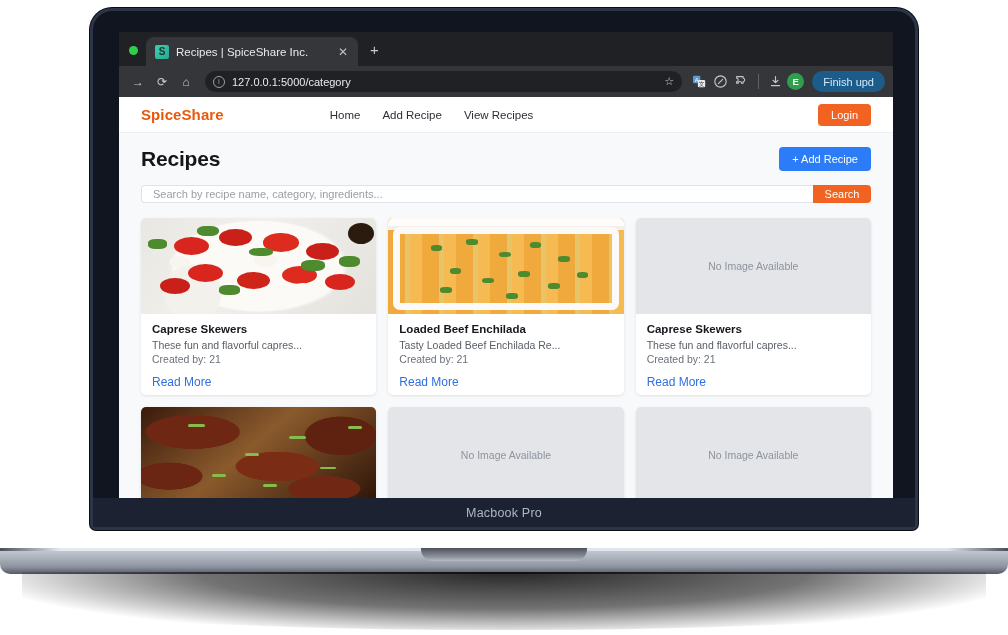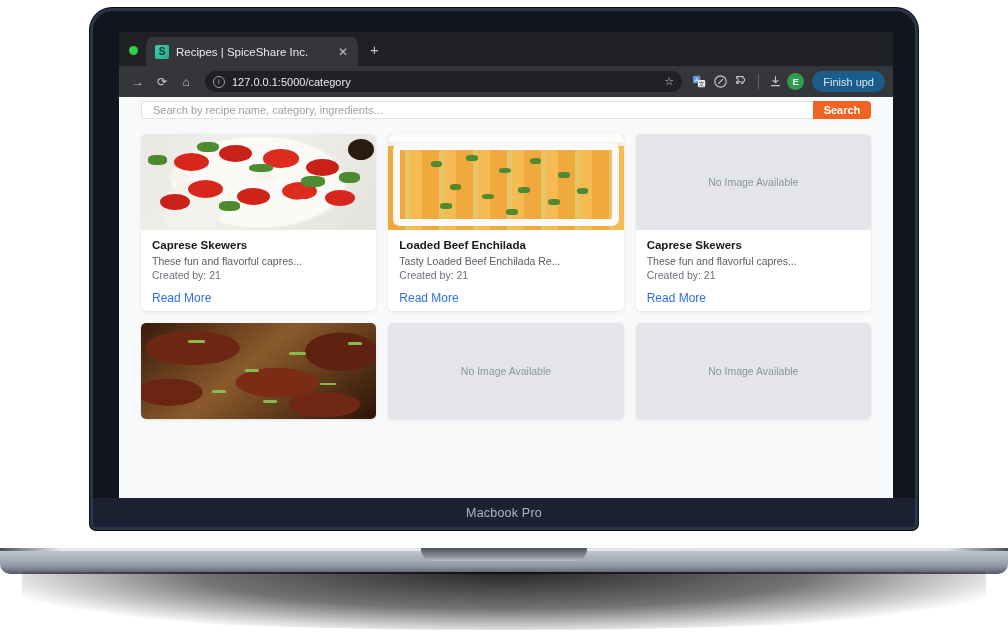--- a/index.html
+++ b/index.html
@@ -175,21 +175,21 @@
   #search-row { padding: 4px 22px 0 22px; display: flex; }
   #search-input {
     flex: 1; height: 18px; background: #ffffff;
     border: 1px solid #dfe2e6; border-right: none;
     border-radius: 4px 0 0 4px;
     font-size: 11px; color: #9aa0a6; padding: 0 11px;
     display: flex; align-items: center;
   }
   #search-btn {
     width: 58px; background: #f26322; color: #ffffff;
-    font-size: 11px; font-weight: 700;
+    font-size: 11px; font-weight: 400;
     border-radius: 0 4px 4px 0;
     display: flex; align-items: center; justify-content: center;
   }
 
   #recipe-grid {
     display: grid;
     grid-template-columns: repeat(3, 1fr);
     gap: 12px;
     padding: 15px 22px 0 22px;
   }
@@ -292,21 +292,34 @@
             <svg width="13" height="13" viewBox="0 0 16 16">
                 <path d="M8 2v7M5 6.5 8 9.5 11 6.5M3 13h10" stroke="#c5c8cc" stroke-width="1.4" fill="none" stroke-linecap="round" stroke-linejoin="round"></path>
               </svg>
           </span>
           <span id="tb-avatar">E</span>
           <span id="tb-update">Finish upd</span>
         </div>
 
         <div id="page">
 
-
+          <div id="site-header">
+            <span id="brand">SpiceShare</span>
+            <nav id="site-nav">
+              <span class="nav-link">Home</span>
+              <span class="nav-link">Add Recipe</span>
+              <span class="nav-link">View Recipes</span>
+            </nav>
+            <span id="login-btn">Login</span>
+          </div>
+
+          <div id="page-title-row">
+            <h1 id="page-title">Recipes</h1>
+            <span id="add-recipe-btn">+ Add Recipe</span>
+          </div>
 
           <div id="search-row">
             <div id="search-input">Search by recipe name, category, ingredients...</div>
             <div id="search-btn">Search</div>
           </div>
 
           <div id="recipe-grid">
 
             <div class="recipe-card">
               <div class="card-media">

